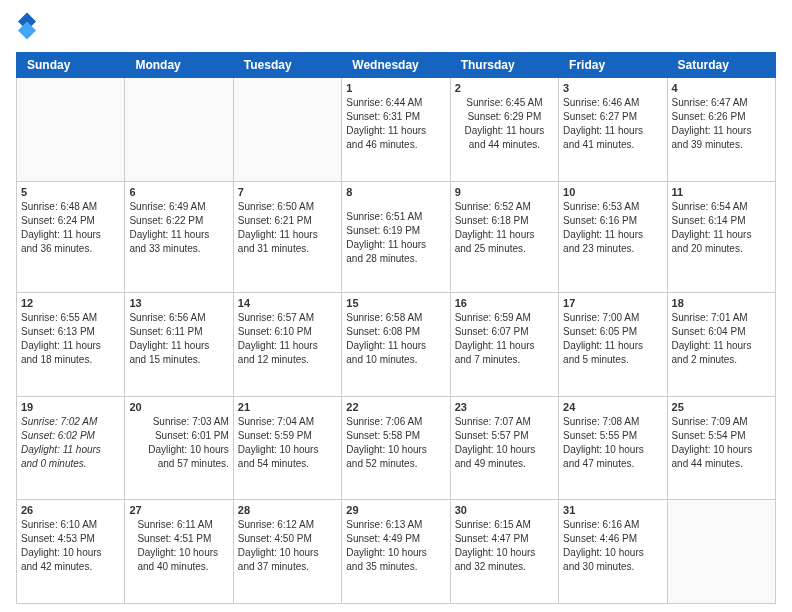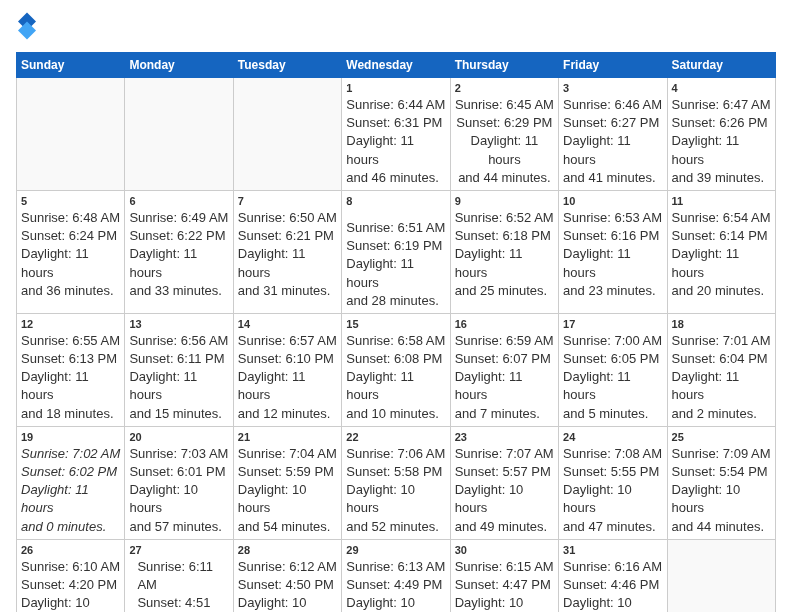--- a/index.html
+++ b/index.html
@@ -51,41 +51,41 @@
       border: 1px solid #ccc;
       border-collapse: collapse;
       width: 100%;
       table-layout: fixed;
     }
     .calendar th {
       background-color: #1565C0;
       color: #fff;
       font-size: 12px;
       font-weight: bold;
-      padding: 5px 4px;
+      padding: 5px 10px;
       text-align: left;
       border: 1px solid #1565C0;
     }
     .calendar td {
       border: 1px solid #ccc;
       vertical-align: top;
       padding: 4px 4px 3px 4px;
       font-size: 9.5px;
       color: #333;
       height: 82px;
     }
     .day-number {
       font-size: 11px;
       font-weight: bold;
       margin-bottom: 2px;
       display: block;
     }
     .day-info {
       line-height: 1.4;
-      font-size: 13px;
+      font-size: 10px;
       color: #333;
     }
     .empty {
       background: #f9f9f9;
     }
   </style>
 </head>
 <body>
 
 <div class="page">
@@ -259,21 +259,21 @@
         <tr>
           <td>
             <span class="day-number">19</span>
             <div class="day-info" style="white-space: pre-line; font-style: italic;">Sunrise: 7:02 AM
 Sunset: 6:02 PM
 Daylight: 11 hours
 and 0 minutes.</div>
           </td>
           <td>
             <span class="day-number">20</span>
-            <div class="day-info" style="white-space: pre-line;">Sunrise: 7:03 AM
+            <div class="day-info" style="white-space: pre-line; text-align: right;">Sunrise: 7:03 AM
 Sunset: 6:01 PM
 Daylight: 10 hours
 and 57 minutes.</div>
           </td>
           <td>
             <span class="day-number">21</span>
             <div class="day-info" style="white-space: pre-line;">Sunrise: 7:04 AM
 Sunset: 5:59 PM
 Daylight: 10 hours
 and 54 minutes.</div>
@@ -304,21 +304,21 @@
             <div class="day-info" style="white-space: pre-line;">Sunrise: 7:09 AM
 Sunset: 5:54 PM
 Daylight: 10 hours
 and 44 minutes.</div>
           </td>
         </tr>
         <tr>
           <td>
             <span class="day-number">26</span>
             <div class="day-info" style="white-space: pre-line;">Sunrise: 6:10 AM
-Sunset: 4:20 PM
+Sunset: 4:53 PM
 Daylight: 10 hours
 and 42 minutes.</div>
           </td>
           <td>
             <span class="day-number">27</span>
             <div class="day-info" style="white-space: pre-line; margin-left: 8px;">Sunrise: 6:11 AM
 Sunset: 4:51 PM
 Daylight: 10 hours
 and 40 minutes.</div>
           </td>

